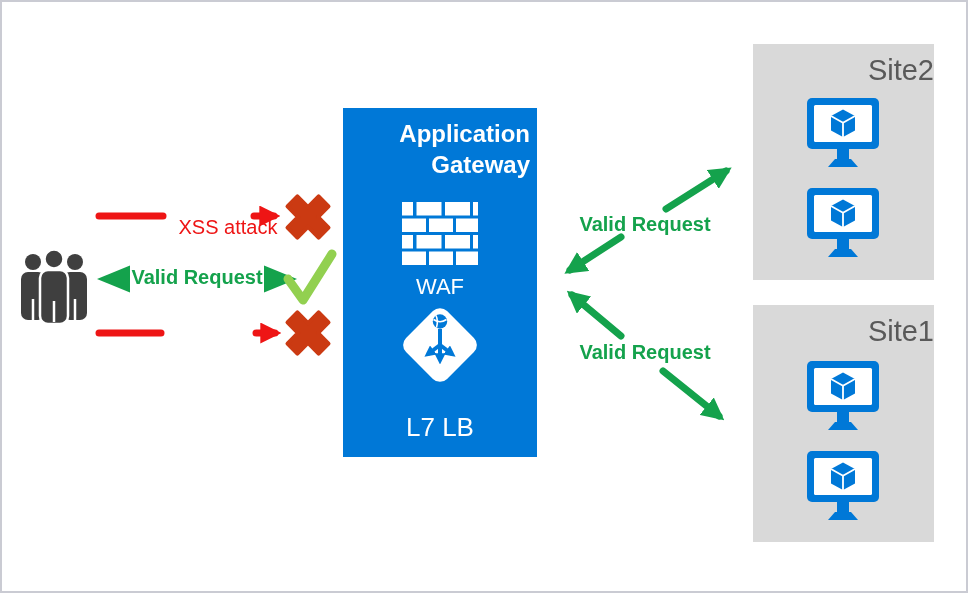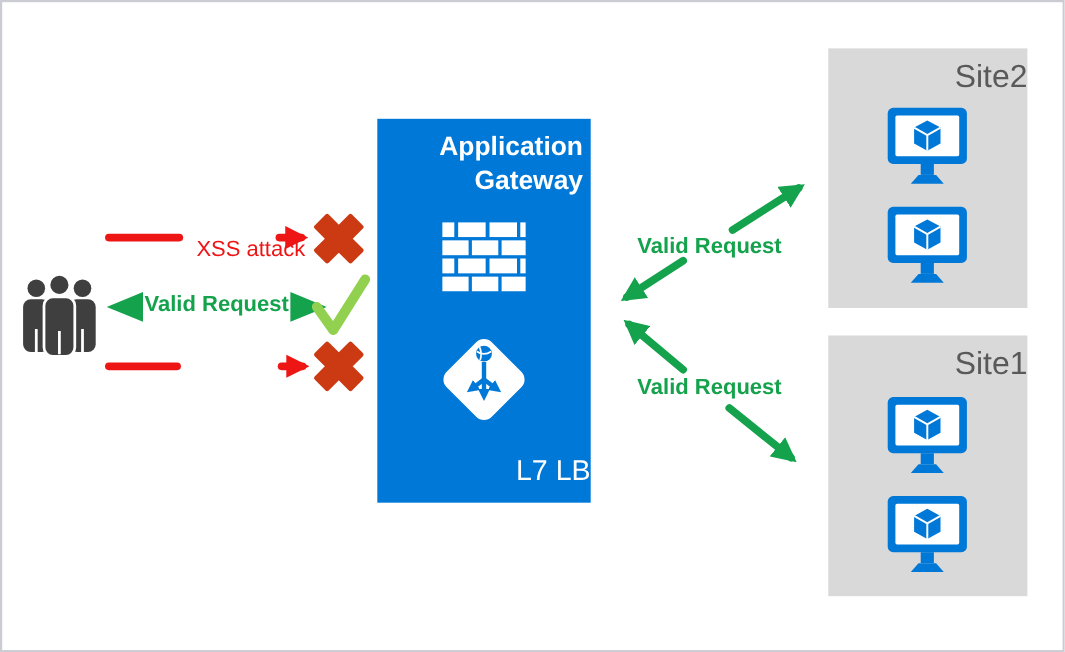--- a/index.html
+++ b/index.html
@@ -17,21 +17,21 @@
 
   
   .gateway { position:absolute; left:341px; top:106px; width:194px; height:349px;
              background:var(--azure-blue,#0078d7); }
   .gateway-title { position:absolute; top:10px; left:7px; width:180px; text-align:right;
                    color:#fff; font-size:24px; font-weight:600; line-height:31px; }
   .waf-icon-wrap { position:absolute; top:94px; left:59px; }
   .waf-label { position:absolute; top:166px; left:0; width:100%; text-align:center;
                color:#fff; font-size:22px; }
   .diamond-icon-wrap { position:absolute; top:192px; left:52px; }
-  .lb-label { position:absolute; top:304px; left:0; width:100%; text-align:right;
+  .lb-label { position:absolute; top:304px; left:0; width:100%; text-align:center;
               color:#fff; font-size:26px; }
 
   
   .site { position:absolute; left:751px; width:181px; background:var(--site-box-gray,#d9d9d9); }
   .site-top    { top:42px;  height:236px; }
   .site-bottom { top:303px; height:237px; }
   .site-title { margin:0; padding-top:10px; text-align:right; font-size:29px; font-weight:400;
                 color:var(--site-title-gray,#595959); }
   .vm { position:absolute; left:53px; }
   .site-top .vm-1 { top:53px; }  .site-top .vm-2 { top:143px; }
@@ -121,20 +121,21 @@
           <rect x="0" y="33" width="11" height="13.5"></rect>
             <rect x="14.5" y="33" width="25" height="13.5"></rect>
           <rect x="43" y="33" width="25" height="13.5"></rect>
             <rect x="71" y="33" width="5" height="13.5"></rect>
           <rect x="0" y="49.5" width="24" height="13.5"></rect>
             <rect x="27" y="49.5" width="24" height="13.5"></rect>
           <rect x="54" y="49.5" width="22" height="13.5"></rect>
         </g>
       </svg>
     </div>
+    <div class="waf-label">WAF</div>
 
     <div class="diamond-icon-wrap">
       <svg width="90" height="90" viewBox="0 0 90 90" xmlns="http://www.w3.org/2000/svg">
         <defs>
           <marker id="mBlue" viewBox="0 0 10 10" refX="6" refY="5" markerWidth="2.8" markerHeight="2.8" orient="auto">
             <path d="M0,0 L10,5 L0,10 Z" class="blue"></path>
           </marker>
         </defs>
         <rect x="16" y="16" width="58" height="58" rx="10" fill="#ffffff" transform="rotate(45 45 45)"></rect>
         <circle class="blue" cx="45" cy="21.5" r="7.2"></circle>

